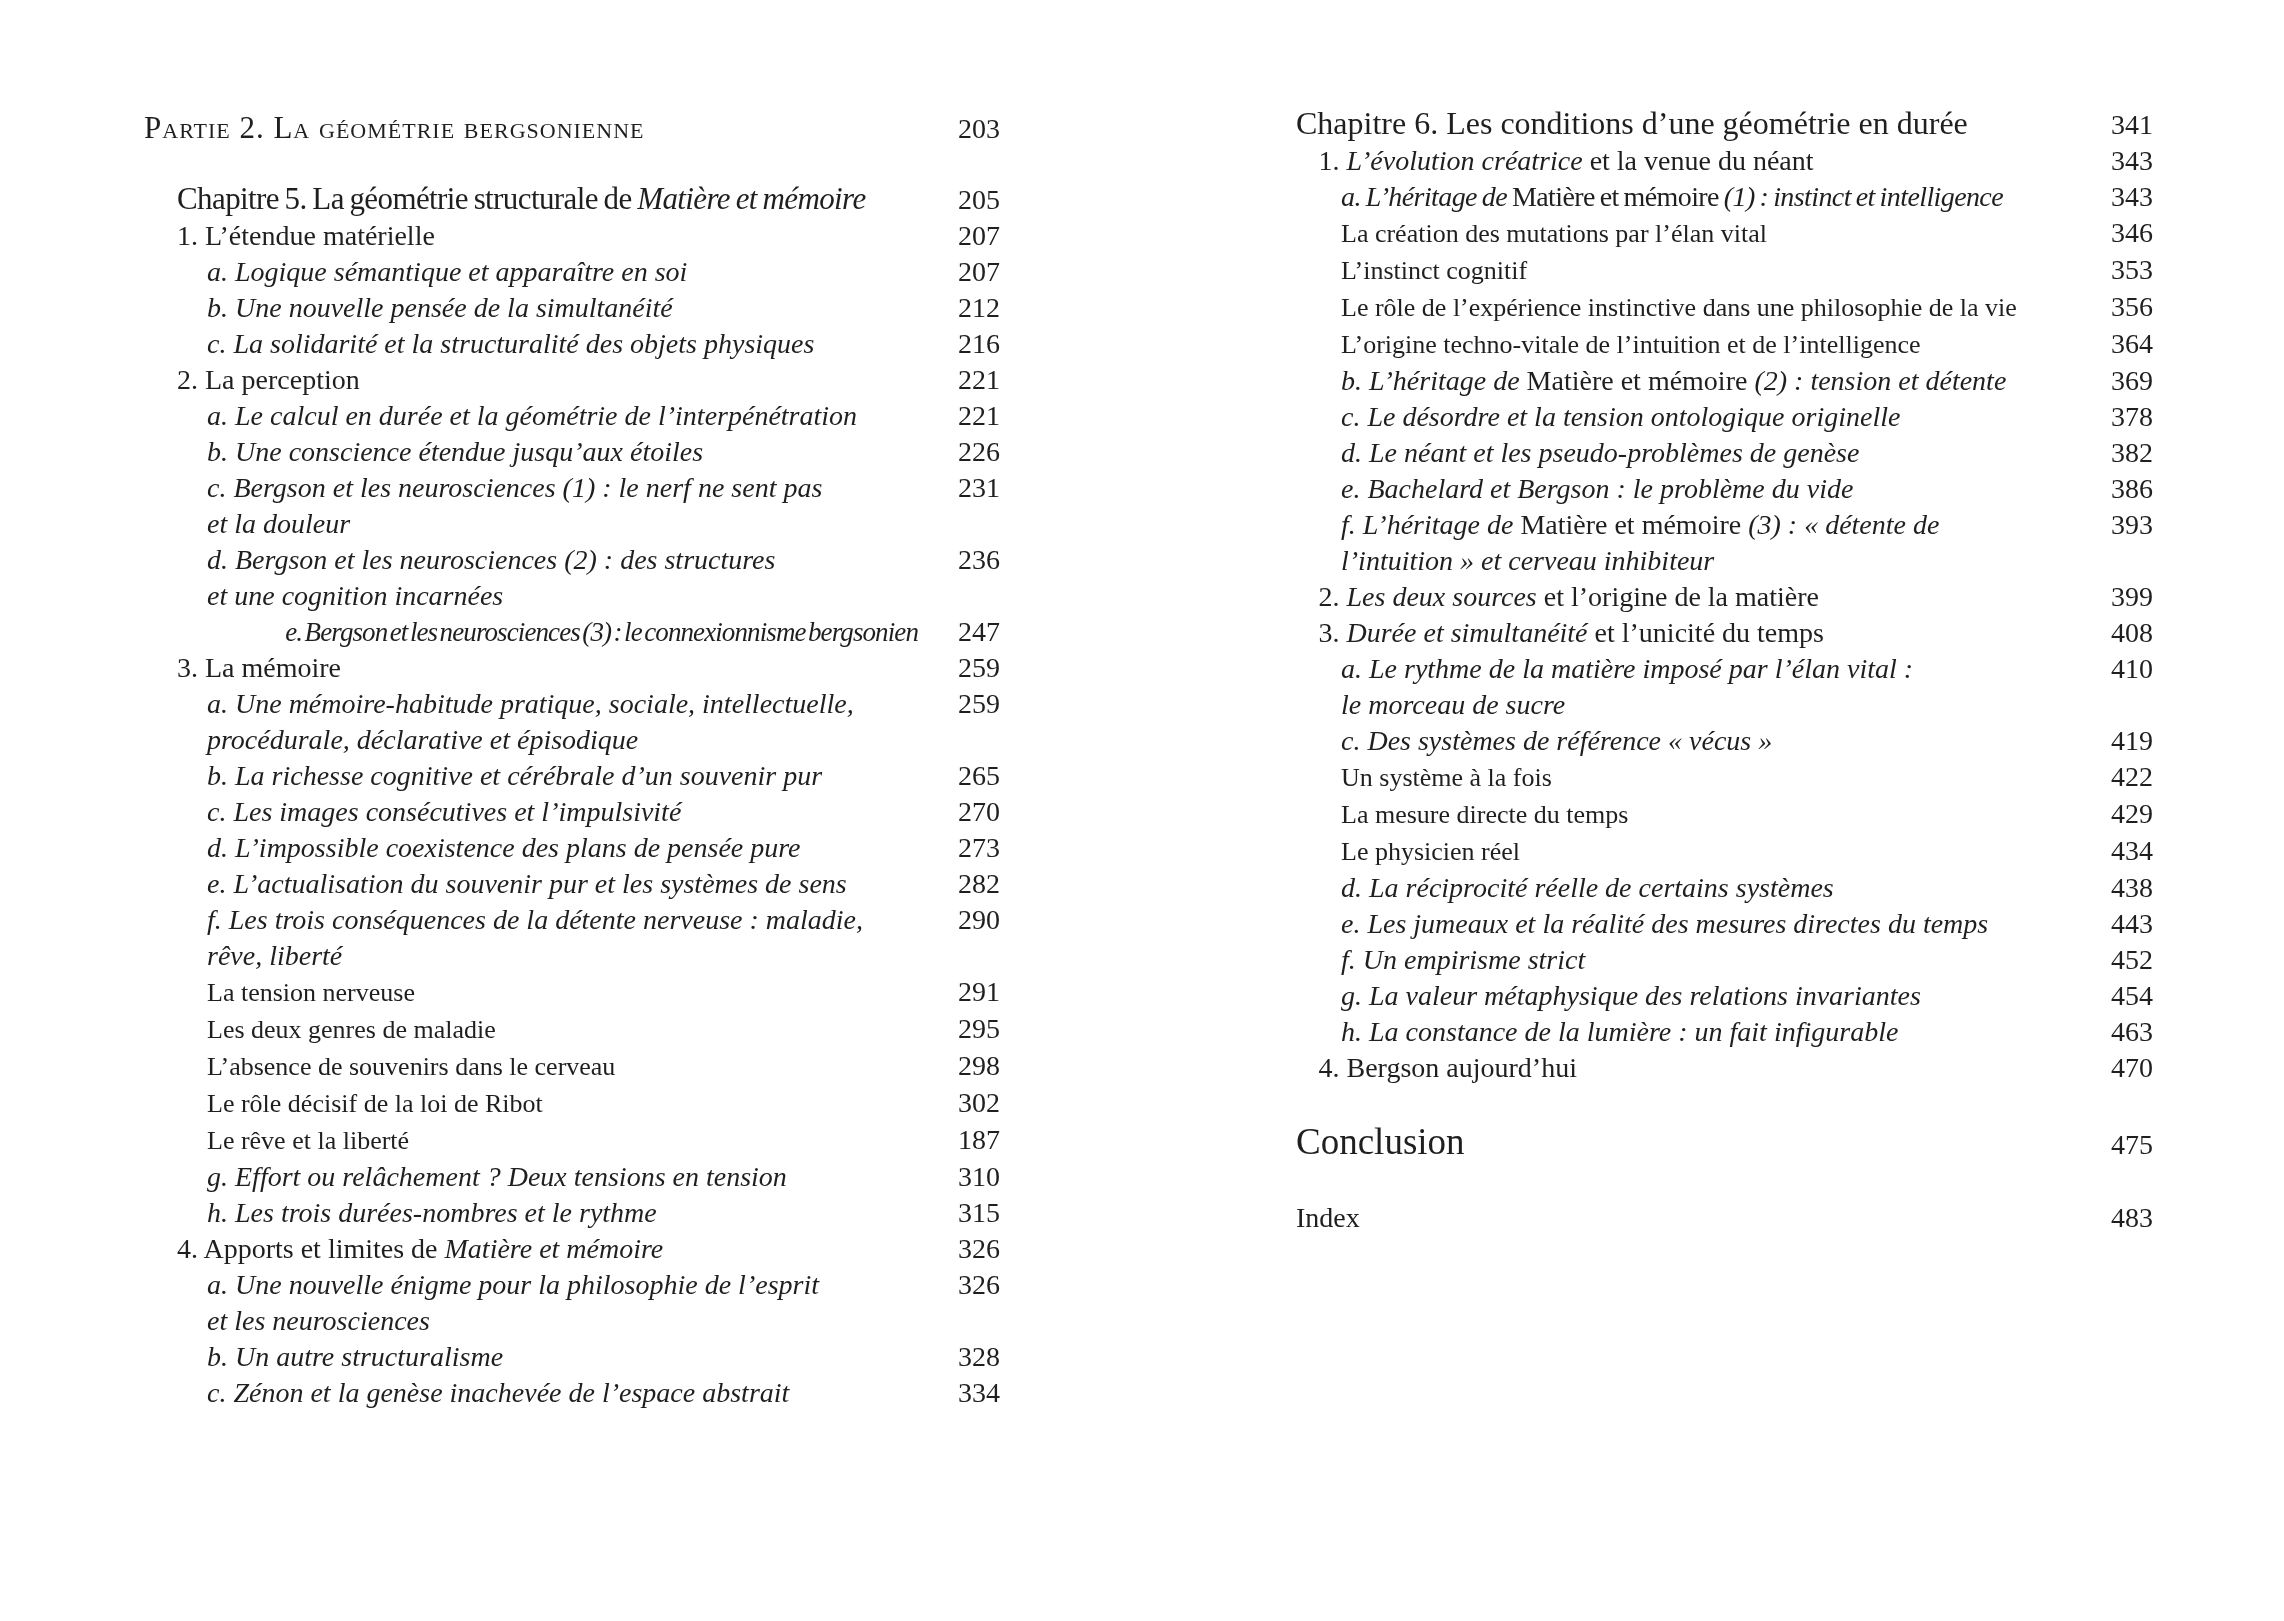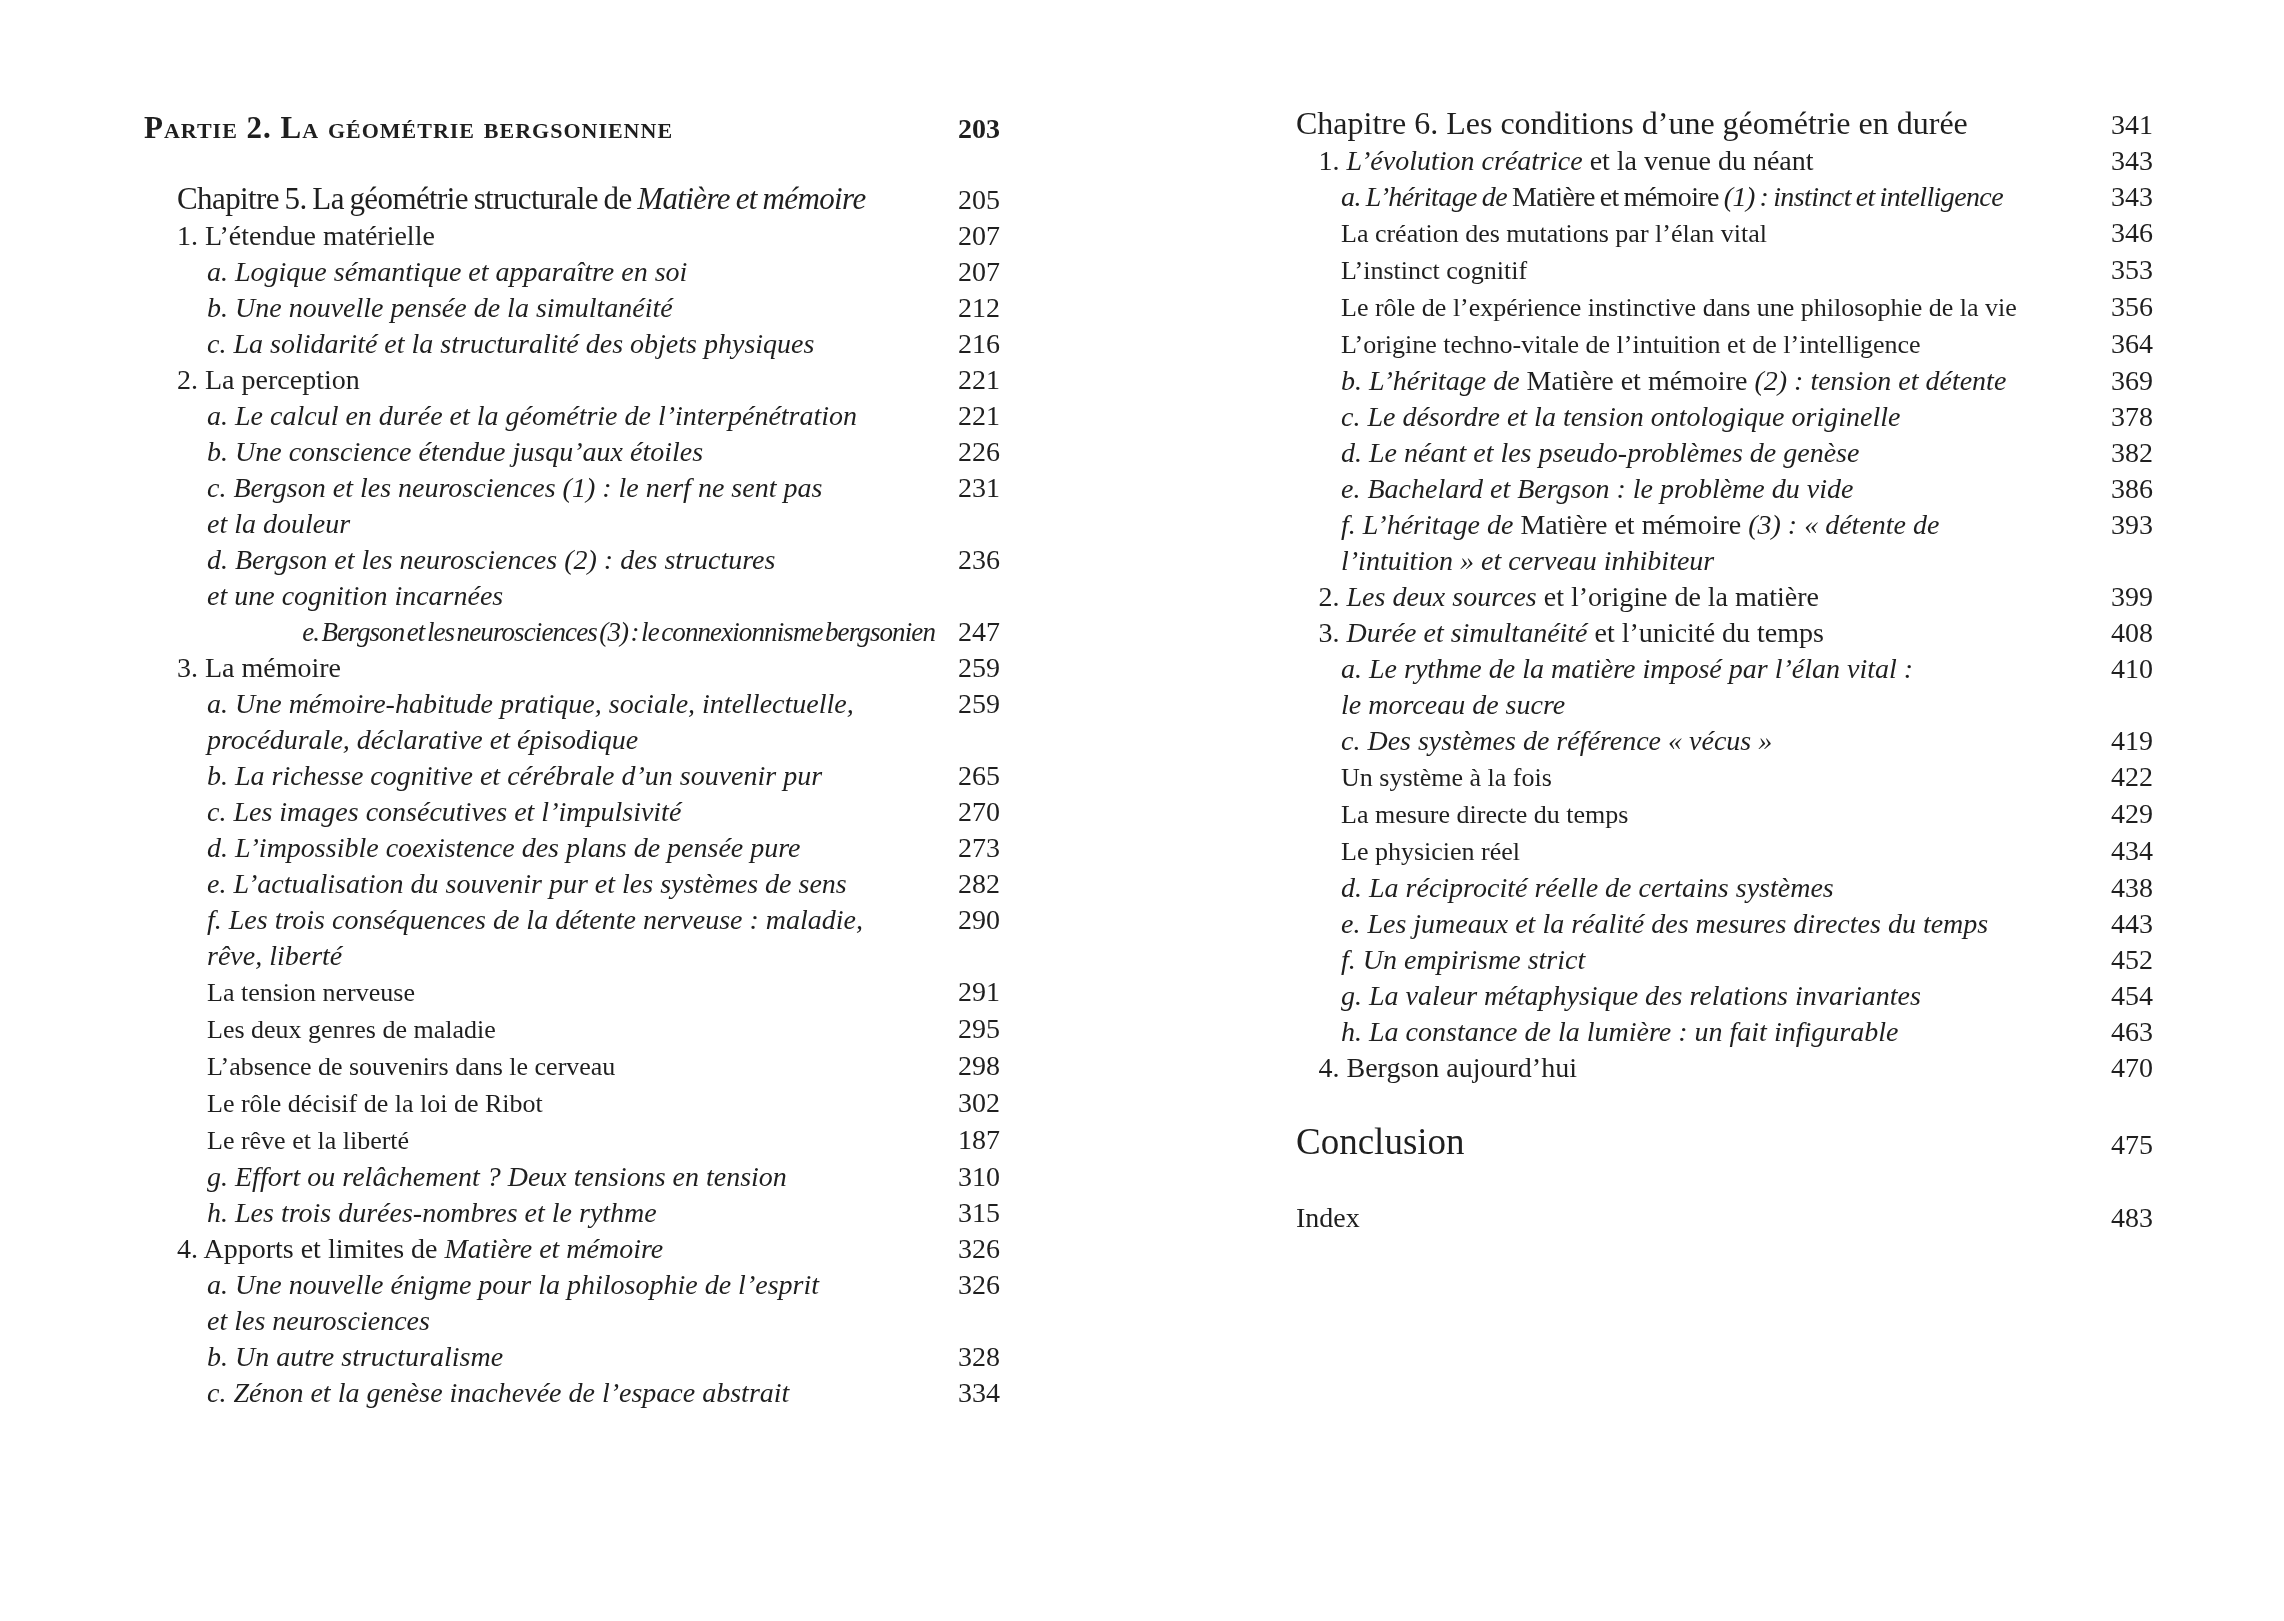--- a/index.html
+++ b/index.html
@@ -11,28 +11,28 @@
   .col{position:absolute;}
   #left-page{left:144px;top:110px;width:856px;}
   #right-page{left:1296px;top:105px;width:857px;}
 
   .row{display:flex;align-items:baseline;line-height:36px;font-size:28px;position:relative;}
   .entry-text{flex:1 1 0;min-width:0;}
   .line{white-space:nowrap;}
   .line i{font-style:italic;}
   .page-num{flex:none;width:65px;text-align:right;font-size:28px;font-style:normal;letter-spacing:0;}
 
-  .part{font-variant-caps:small-caps;font-size:31px;letter-spacing:1px;font-weight:bold;}
+  .part{font-variant-caps:small-caps;font-size:31px;letter-spacing:1px;}
   .chapter{font-size:32px;}
   .l3{font-size:26px;}
   .big{font-size:37px;line-height:43px;}
   .plain{font-size:28px;}
 
   #left-page .chapter,#left-page .l1{padding-left:33px;justify-content:space-between;}
-  #left-page .l2,#left-page .l3{padding-left:63px;}
+  #left-page .l2,#left-page .l3{padding-left:63px;gap:17px;}
   #right-page .l1{padding-left:22.5px;}
   #right-page .l2,#right-page .l3{padding-left:45px;}
 
   .gap{margin-top:34px;}
   .tight .line{letter-spacing:-0.9px;word-spacing:-3.4px;font-size:27px;text-align:right;}
   .snug .line{letter-spacing:-0.6px;word-spacing:-1.5px;}
   .chapter.snug .line{font-size:31px;}
 </style>
 </head>
 <body>

